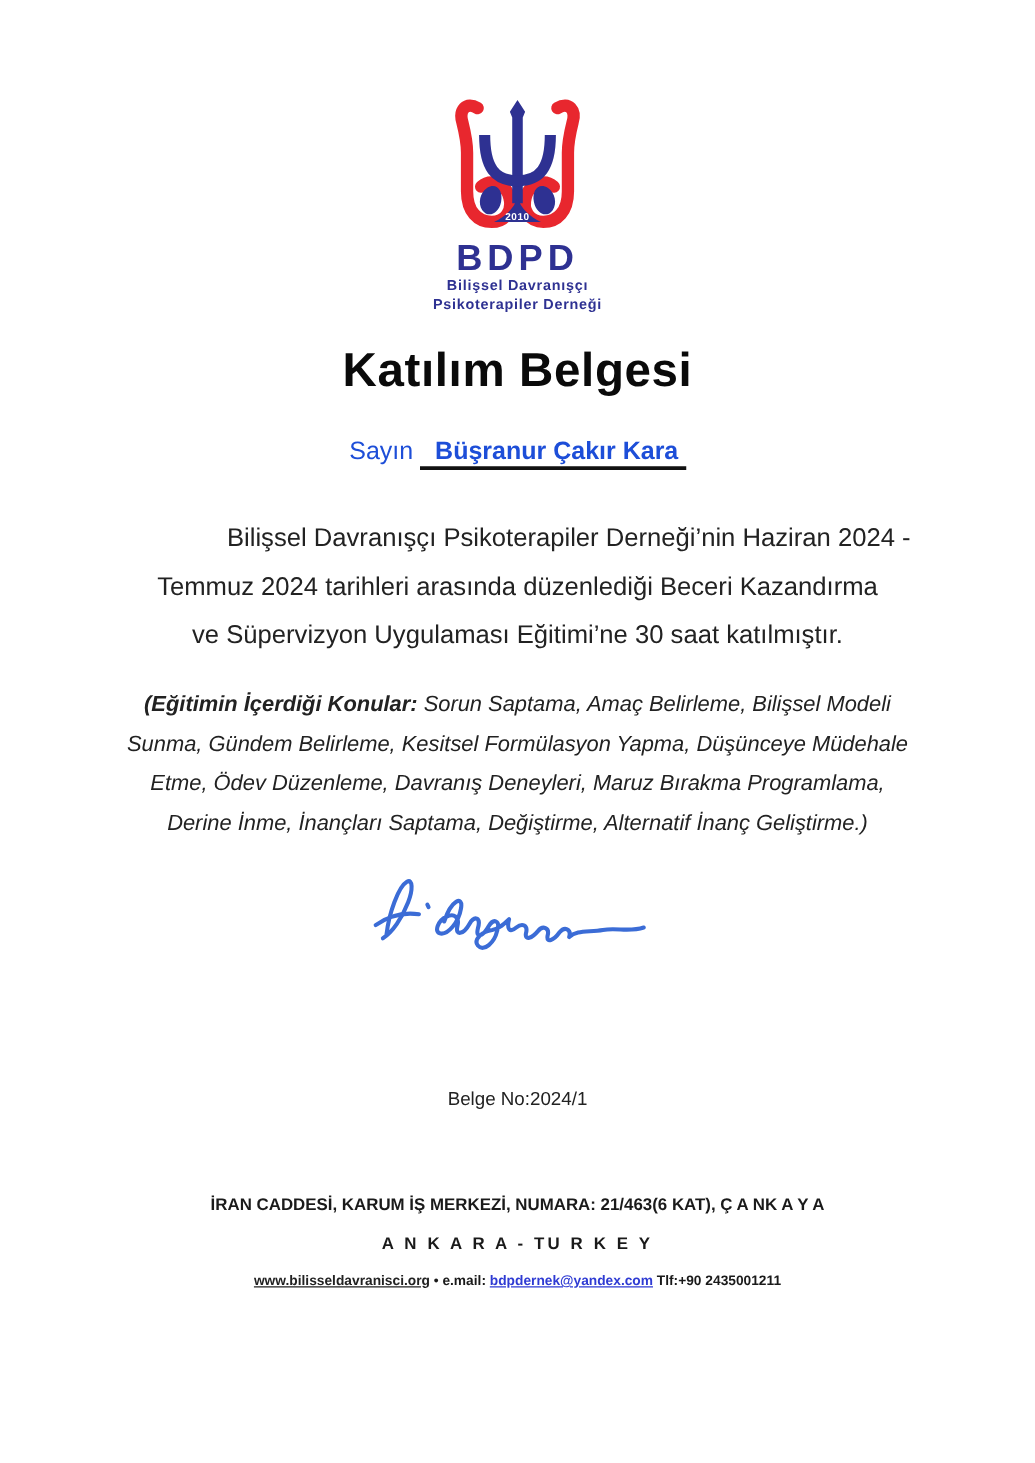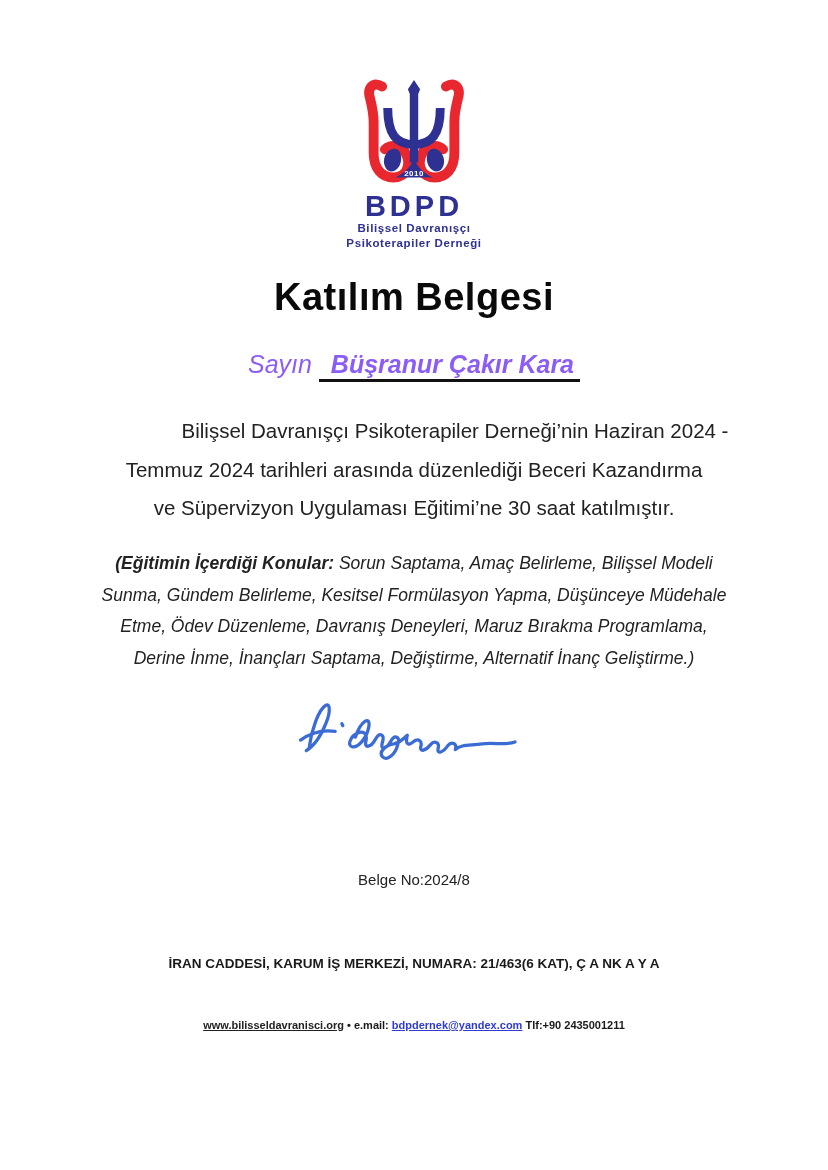--- a/index.html
+++ b/index.html
@@ -43,23 +43,22 @@
   .title {
     top: 276px;
     font-size: 38px;
     font-weight: 700;
     color: #0a0a0a;
     letter-spacing: 0.5px;
   }
   
   .recipient {
     top: 350px;
-    font-size: 25px;
-    font-style: italic;
-    color: #8b5cf6;
+    font-size: 20px;
+    color: #1d4ed8;
   }
   .recipient .name {
     font-weight: 700;
     border-bottom: 3px solid #111;
     padding: 0 6px 1px 12px;
   }
   
   .body-par {
     top: 412px;
     font-size: 20.5px;
@@ -175,23 +174,24 @@
         <path d="M64,47 C70,29 80,25 78,36 C76,48 67,58 61,57 C55,56 59,46 66,43 C72,40 77,43 75,51
                  C73,59 80,58 85,49 C89,42 95,43 92,53 C90,61 96,60 101,51 C105,44 111,46 108,55
                  C106,64 97,73 92,67 C88,62 96,55 104,54 C110,53 114,49 118,45 C116,53 118,57 124,52
                  C129,48 134,50 132,57 C131,63 137,61 142,55 C146,50 152,52 150,59 C149,65 155,63 160,56
                  C164,51 170,53 168,60 C174,54 184,56 196,54 C208,52 218,56 230,52"></path>
       </g>
     </svg>
   </div>
 
 
-  <div class="centered doc-no">Belge No:2024/8</div>
+  <div class="centered doc-no">Belge No:2024/1</div>
 
   <div class="centered footer1">İRAN CADDESİ, KARUM İŞ MERKEZİ, NUMARA: 21/463(6 KAT), Ç A NK A Y A</div>
+  <div class="centered footer2">A N K A R A - TU R K E Y</div>
   <div class="centered footer3">
     <a class="site-link">www.bilisseldavranisci.org</a>
     <span>• e.mail:</span>
     <a class="email-link">bdpdernek@yandex.com</a>
     <span>Tlf:+90 2435001211</span>
   </div>
 
 </div>
 
 </body></html>

